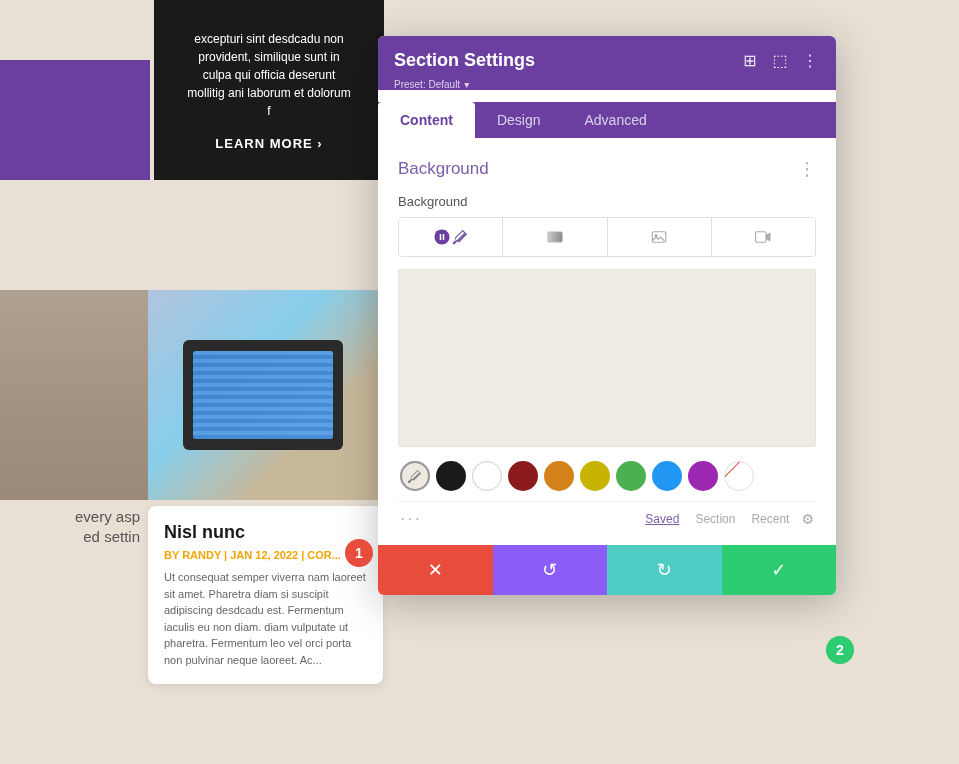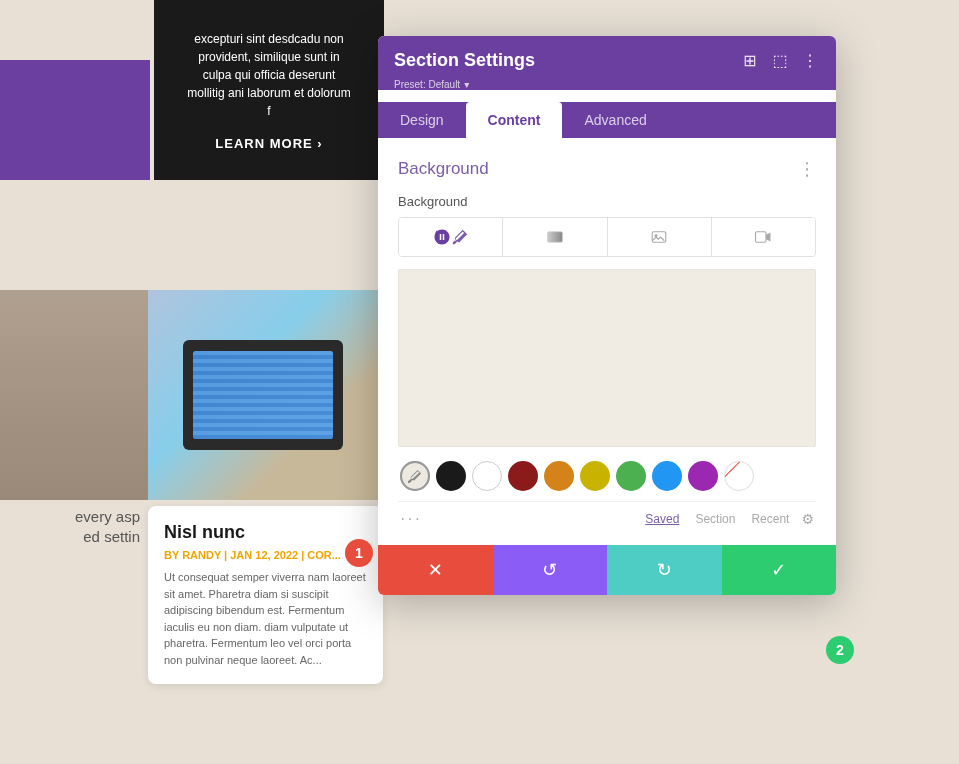--- a/index.html
+++ b/index.html
@@ -454,43 +454,43 @@
 </div>
 
 <div class="bg-text-area">
   <div class="bg-text-line">every asp</div>
   <div class="bg-text-line">ed settin</div>
 </div>
 
 <div class="bg-blog-card">
   <div class="blog-card-title">Nisl nunc</div>
   <div class="blog-card-meta">BY RANDY | JAN 12, 2022 | COR...</div>
-  <div class="blog-card-text">Ut consequat semper viverra nam laoreet sit amet. Pharetra diam si suscipit adipiscing bibendum est. Fermentum iaculis eu non diam. diam vulputate ut pharetra. Fermentum leo vel orci porta non pulvinar neque laoreet. Ac...</div>
+  <div class="blog-card-text">Ut consequat semper viverra nam laoreet sit amet. Pharetra diam si suscipit adipiscing desdcadu est. Fermentum iaculis eu non diam. diam vulputate ut pharetra. Fermentum leo vel orci porta non pulvinar neque laoreet. Ac...</div>
 </div>
 
 <div class="settings-panel">
 
   <div class="panel-header">
     <div class="panel-header-top">
       <div class="panel-title">Section Settings</div>
       <div class="panel-header-icons">
         <div class="panel-icon">⊞</div>
         <div class="panel-icon">⬚</div>
         <div class="panel-icon">⋮</div>
       </div>
     </div>
     <div class="panel-preset">
       <span>Preset: Default</span>
       <span>▾</span>
     </div>
   </div>
 
   <div class="panel-tabs">
+    <div class="tab active">Content</div>
     <div class="tab">Design</div>
-    <div class="tab active">Content</div>
     <div class="tab">Advanced</div>
   </div>
 
   <div class="panel-body">
 
     <div class="section-header">
       <div class="section-title">Background</div>
       <div class="section-menu-icon">⋮</div>
     </div>
 

